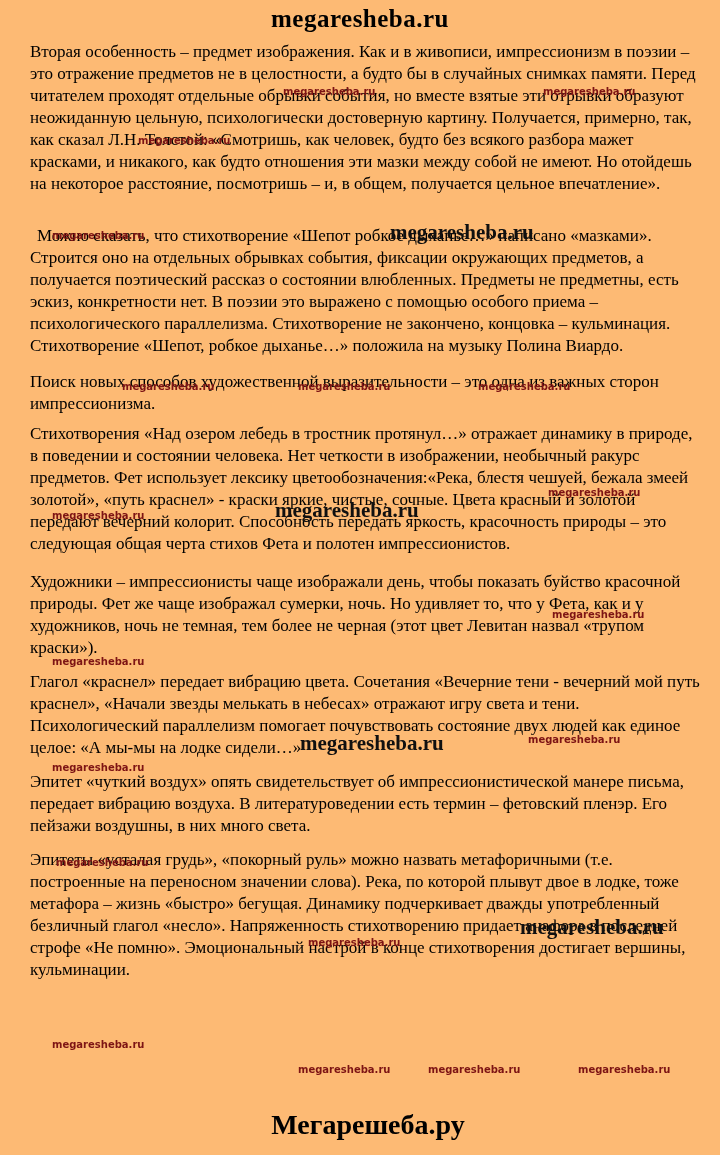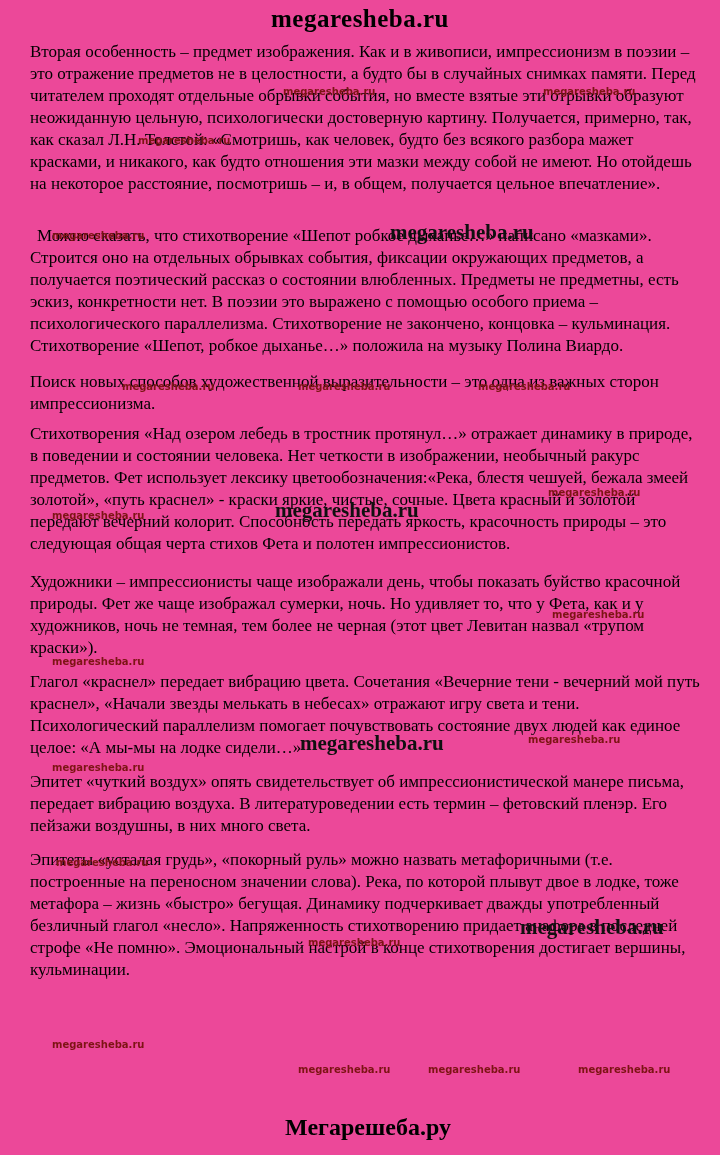--- a/index.html
+++ b/index.html
@@ -1,21 +1,21 @@
 <!DOCTYPE html>
 <html style="--wm-red: #7d1414;"><head>
 <meta charset="utf-8">
 <style>
   html,body { margin:0; padding:0; background:#ffffff; }
   .page {
     position:relative;
     width:720px;
     height:1155px;
     margin:0 auto;
-    background:#ec4899;
+    background:#fdba74;
     color:#000;
     font-family:"Liberation Serif", serif;
     overflow:hidden;
     display:flex;
     flex-direction:column;
     box-sizing:border-box;
     justify-content:flex-end;
   }
   .doc-header {
     text-align:center;
@@ -37,21 +37,21 @@
   .doc-content p:nth-of-type(3) { margin-bottom:8px; }
   .doc-content p:nth-of-type(4) { margin-bottom:16px; }
   .doc-content p:nth-of-type(5) { margin-bottom:12px; }
   .doc-content p:nth-of-type(6) { }
   .doc-content p:nth-of-type(7) { margin-bottom:12px; }
   .doc-content p:nth-of-type(8) { margin-bottom:2px; }
   .doc-footer {
     margin-top:auto;
     text-align:center;
     font-weight:bold;
-    font-size:24px;
+    font-size:28px;
     padding:8px 0 14px 16px;
   }
   .wm-layer {
     position:absolute;
     inset:0;
     pointer-events:none;
   }
   .wm-s {
     position:absolute;
     font-family:"DejaVu Sans", sans-serif;

